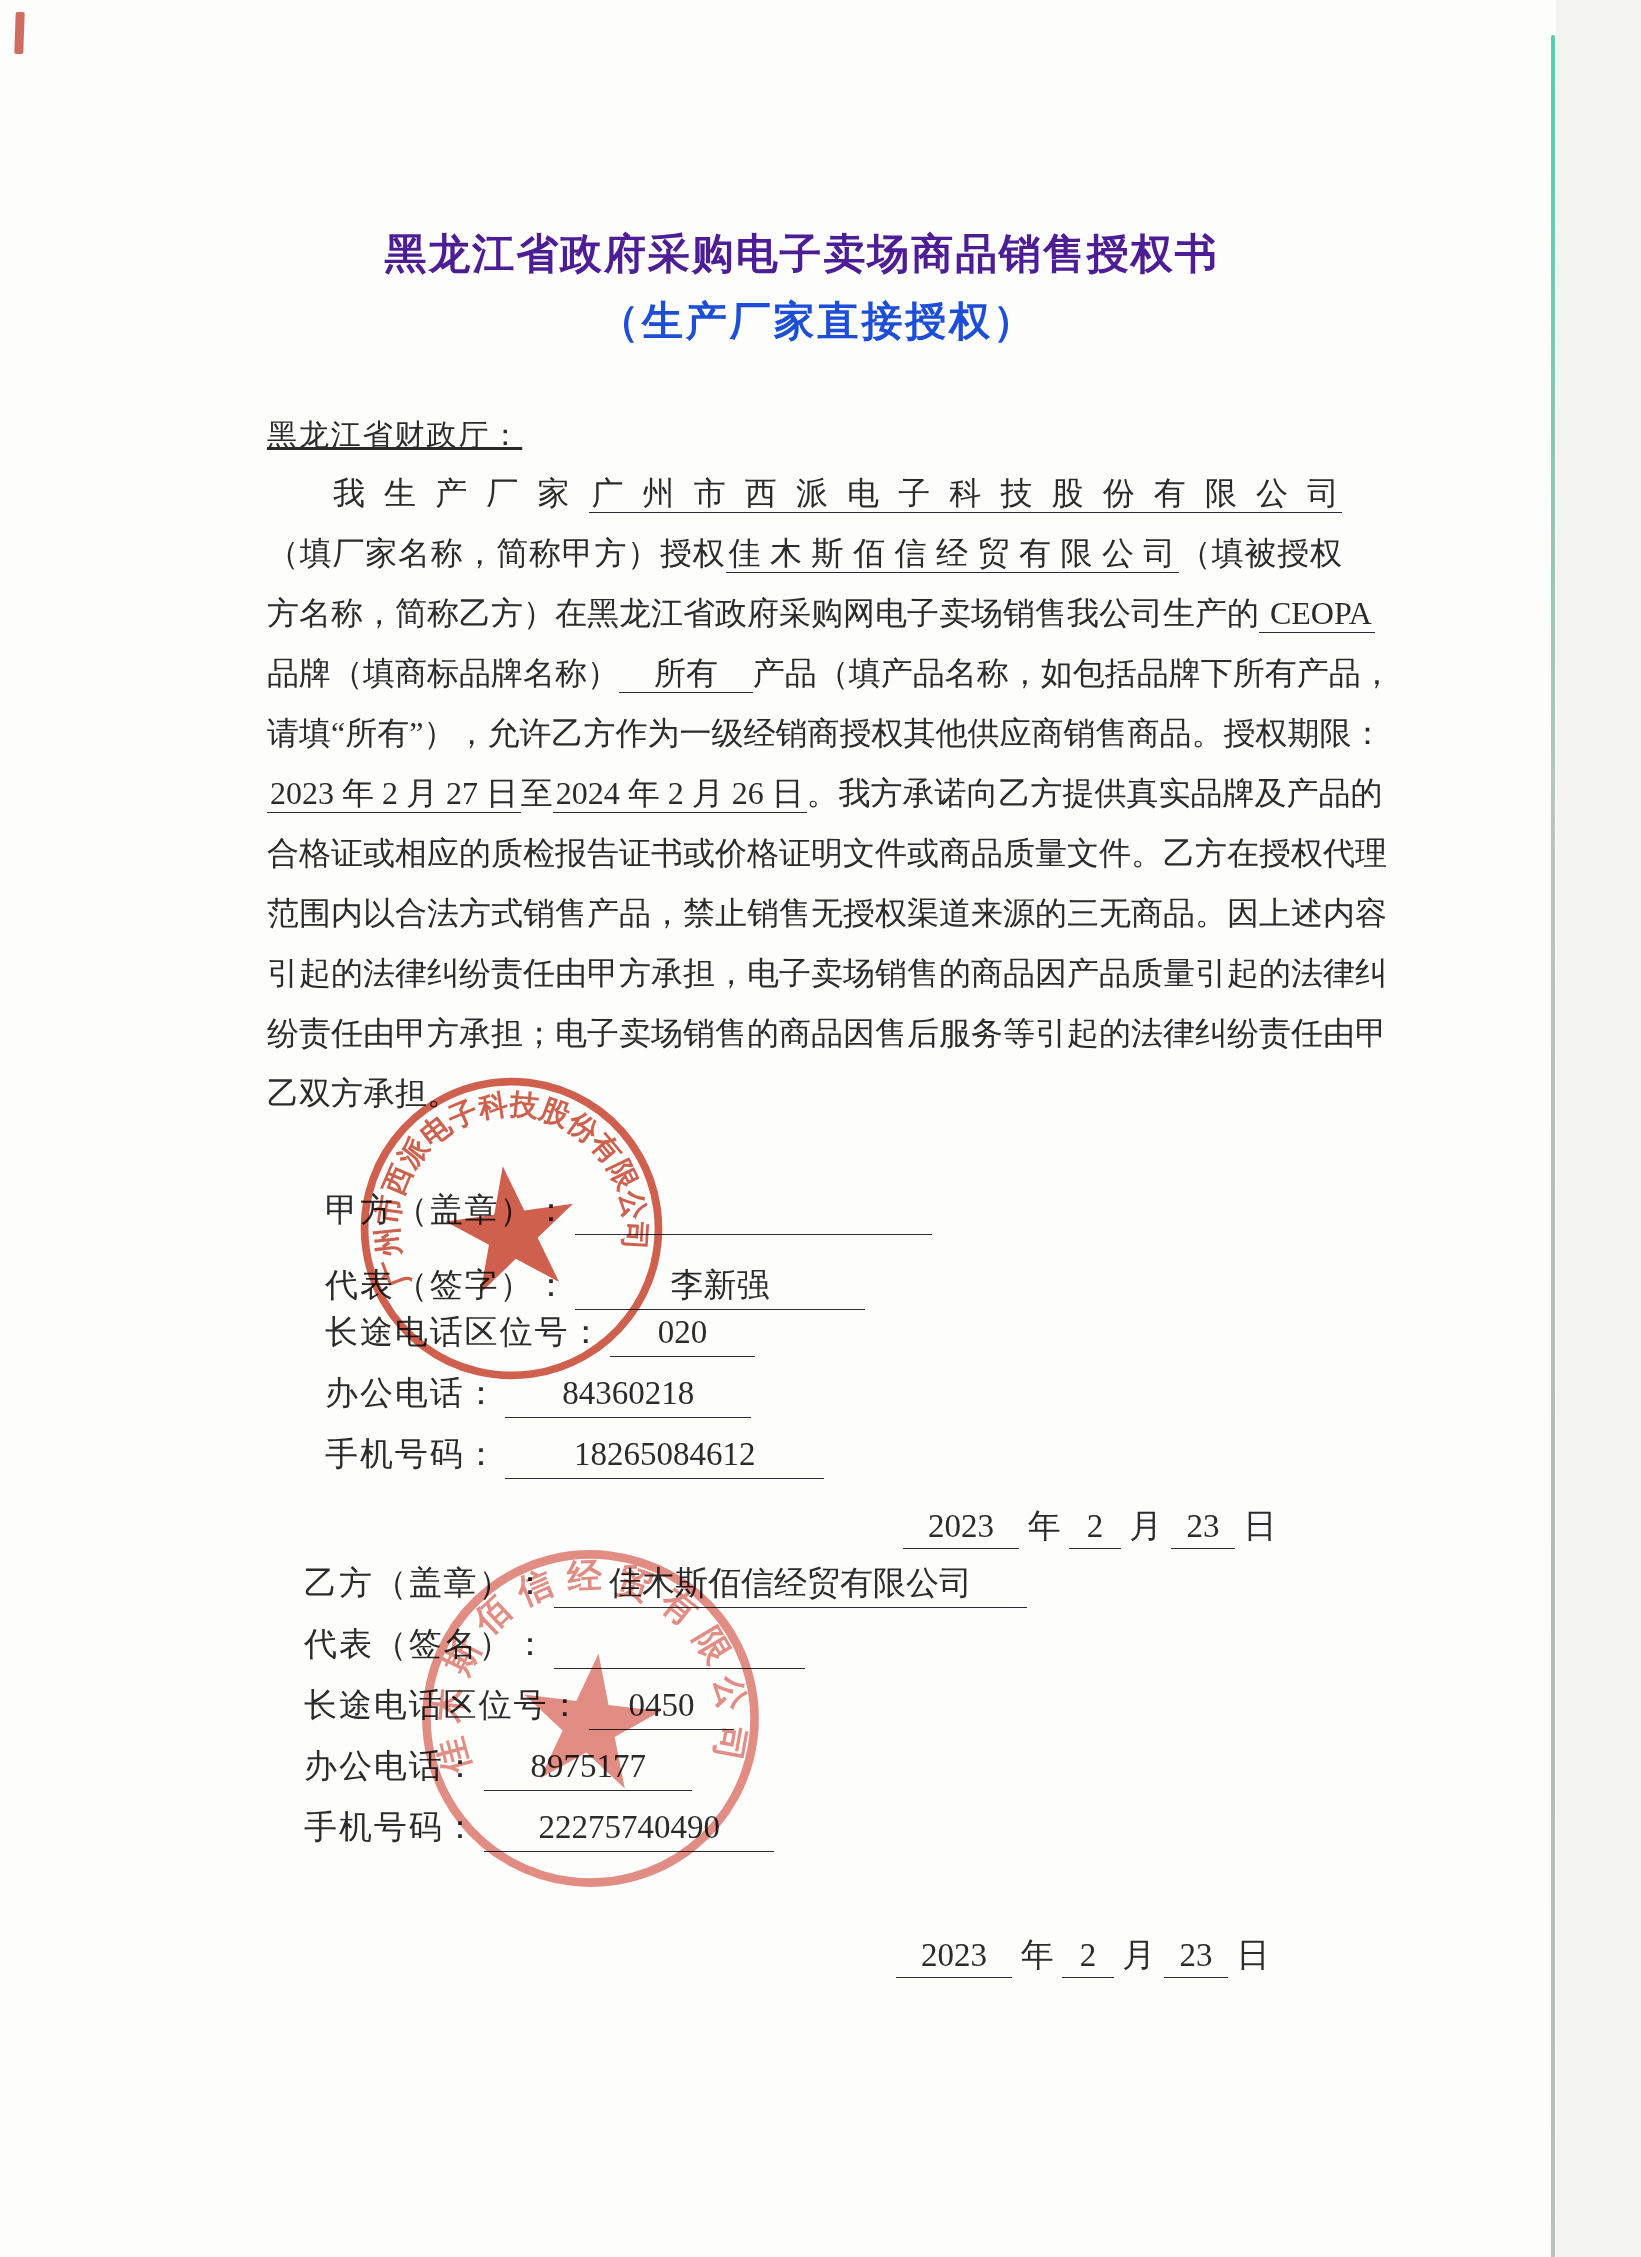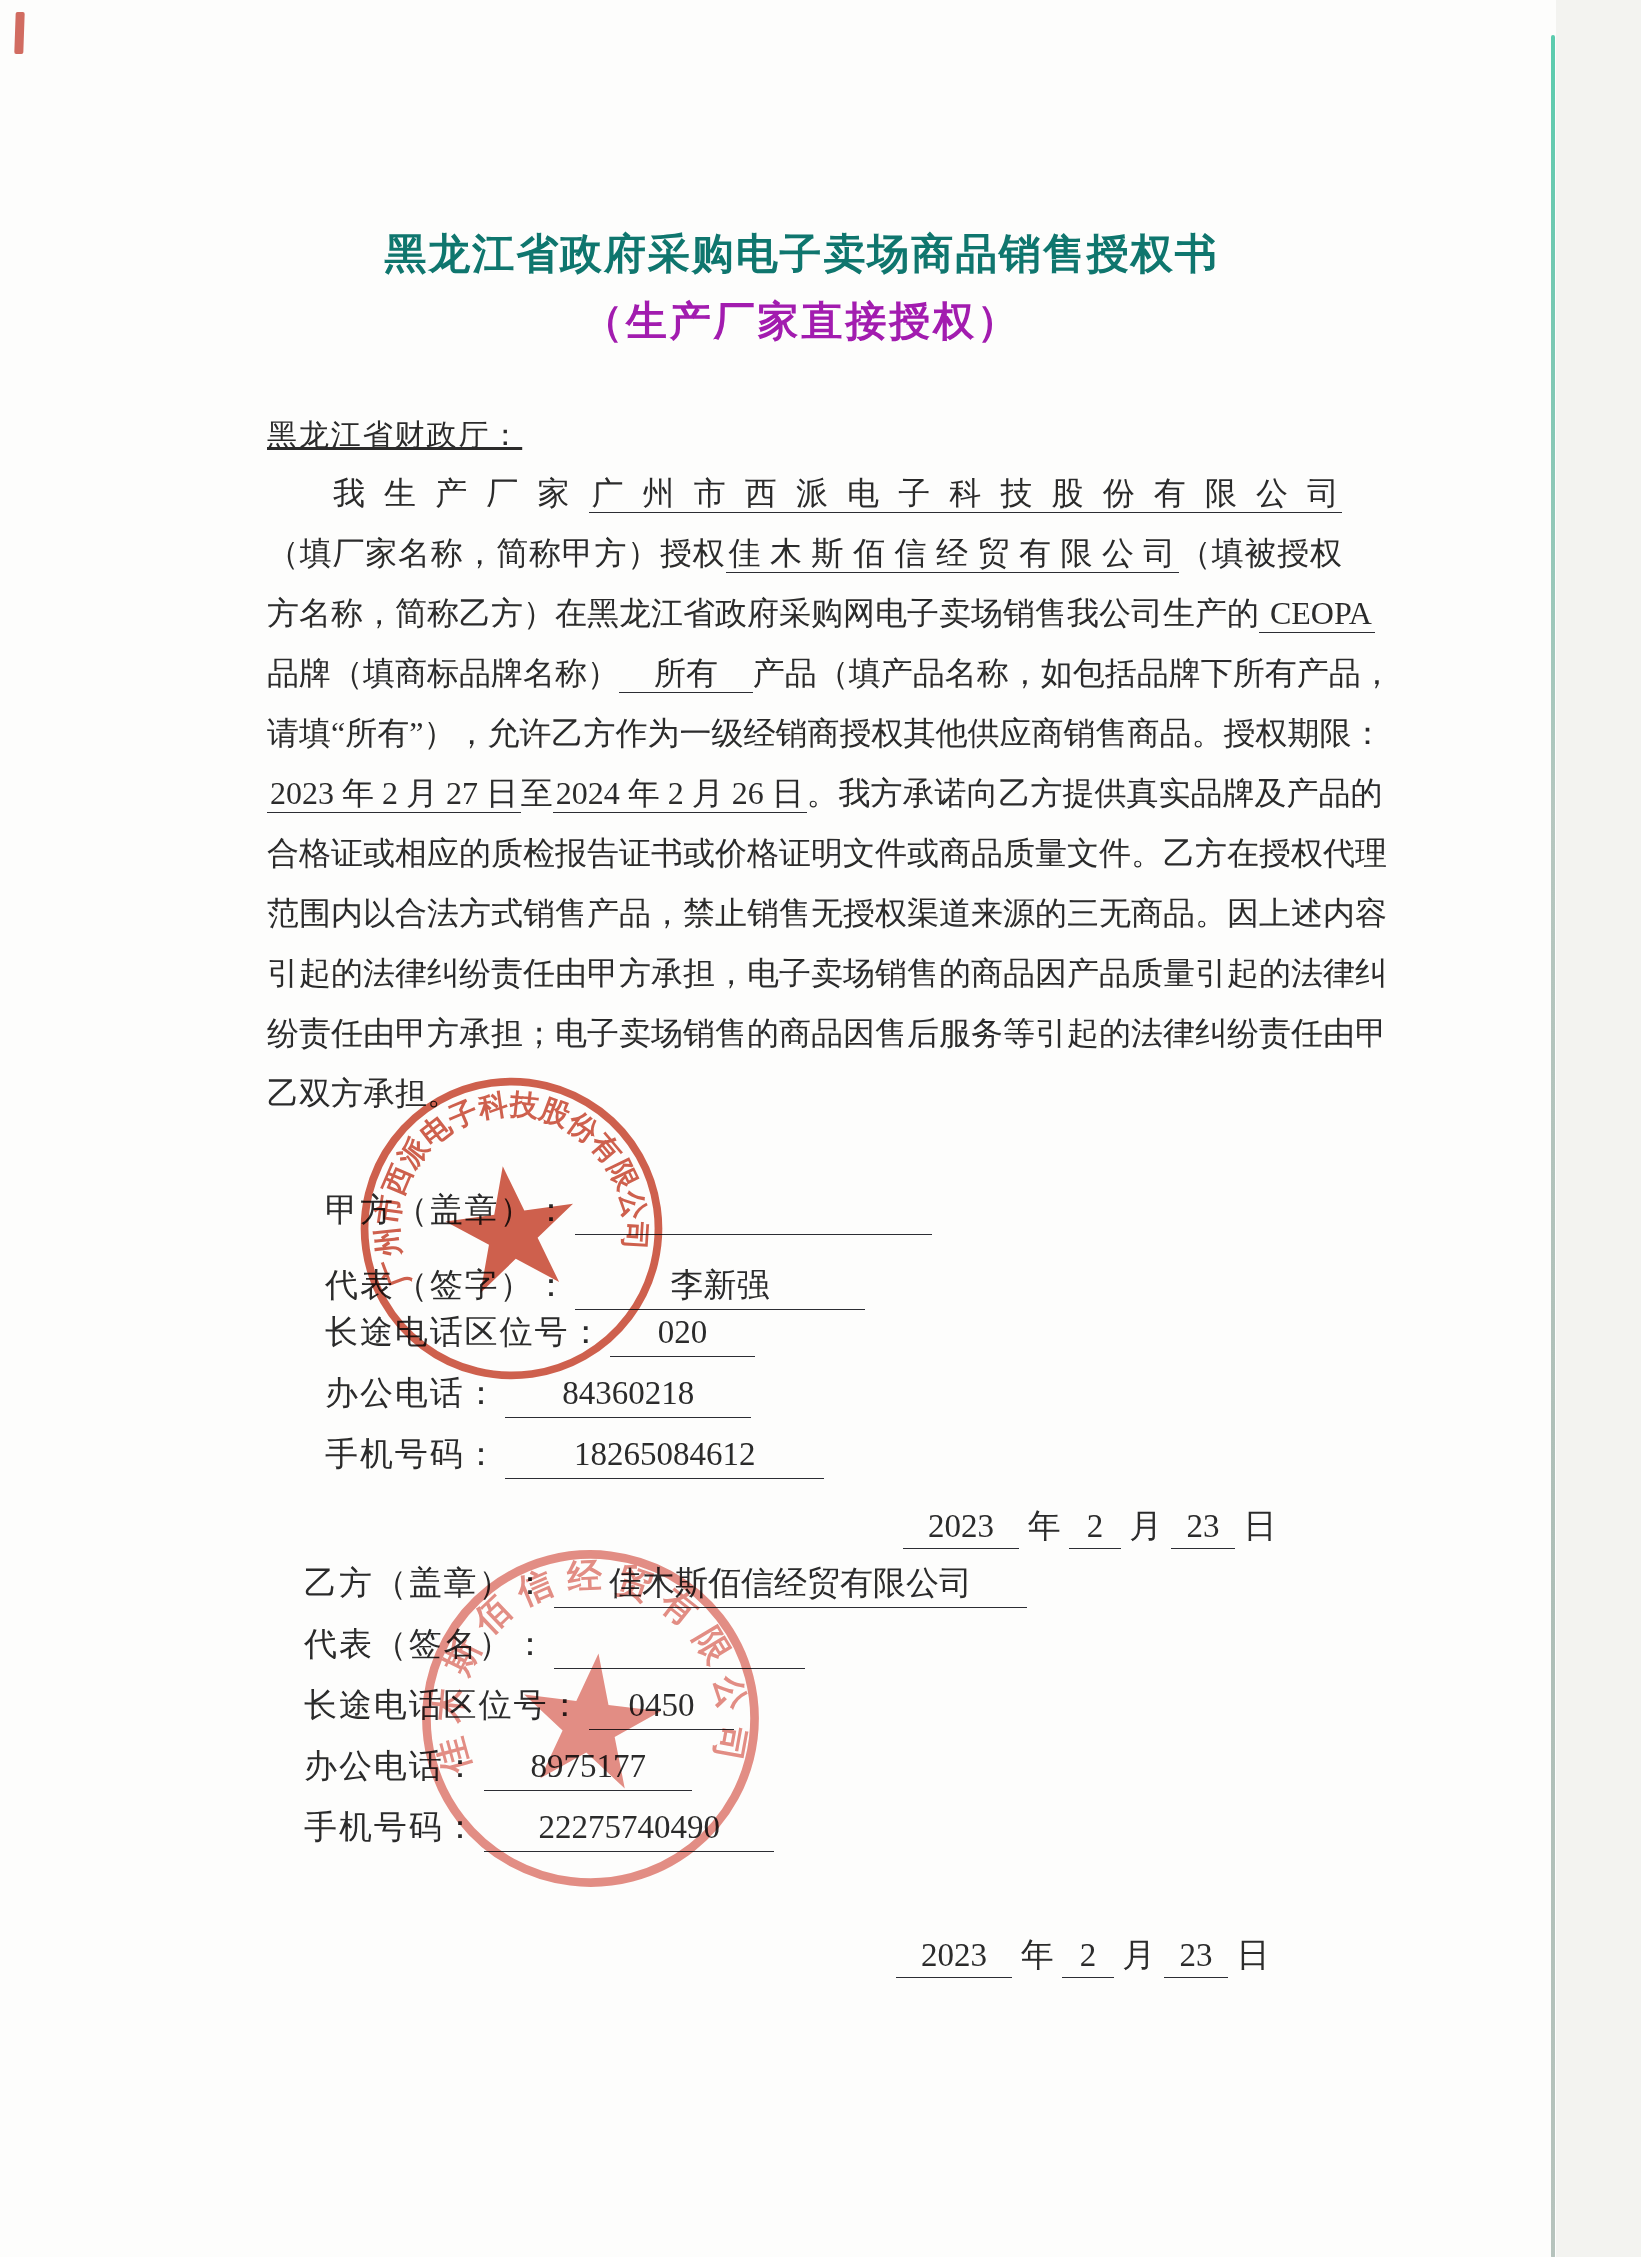--- a/index.html
+++ b/index.html
@@ -6,26 +6,26 @@
   .page{
     position:relative;width:1641px;height:2257px;margin:0 auto;
     background:#fdfdfc;overflow:hidden;
     font-family:"Liberation Serif","DejaVu Serif",serif;
     color:#2b2b2b;
   }
   
   .doc-title{
     position:absolute;top:226px;left:0;width:1603px;text-align:center;
     font-family:"Liberation Sans","DejaVu Sans",sans-serif;
-    font-size:42px;font-weight:700;letter-spacing:1.9px;color:#0f766e;
+    font-size:42px;font-weight:700;letter-spacing:1.9px;color:#4c1d95;
   }
   .doc-subtitle{
-    position:absolute;top:294px;left:0;width:1603px;text-align:center;
+    position:absolute;top:294px;left:16px;width:1603px;text-align:center;
     font-family:"Liberation Sans","DejaVu Sans",sans-serif;
-    font-size:41px;font-weight:700;letter-spacing:2.9px;color:#a21caf;
+    font-size:41px;font-weight:700;letter-spacing:2.9px;color:#1d4ed8;
   }
   
   .salutation{position:absolute;top:415px;left:267px;font-size:30px;letter-spacing:1.9px;text-decoration:underline;}
   .paragraph{position:absolute;top:463px;left:267px;width:1075px;font-size:32px;}
   .pline{
     height:60px;line-height:60px;white-space:nowrap;
     text-align:justify;text-align-last:justify;text-justify:inter-character;
     overflow:visible;
   }
   .pline.indent{padding-left:66px;}

